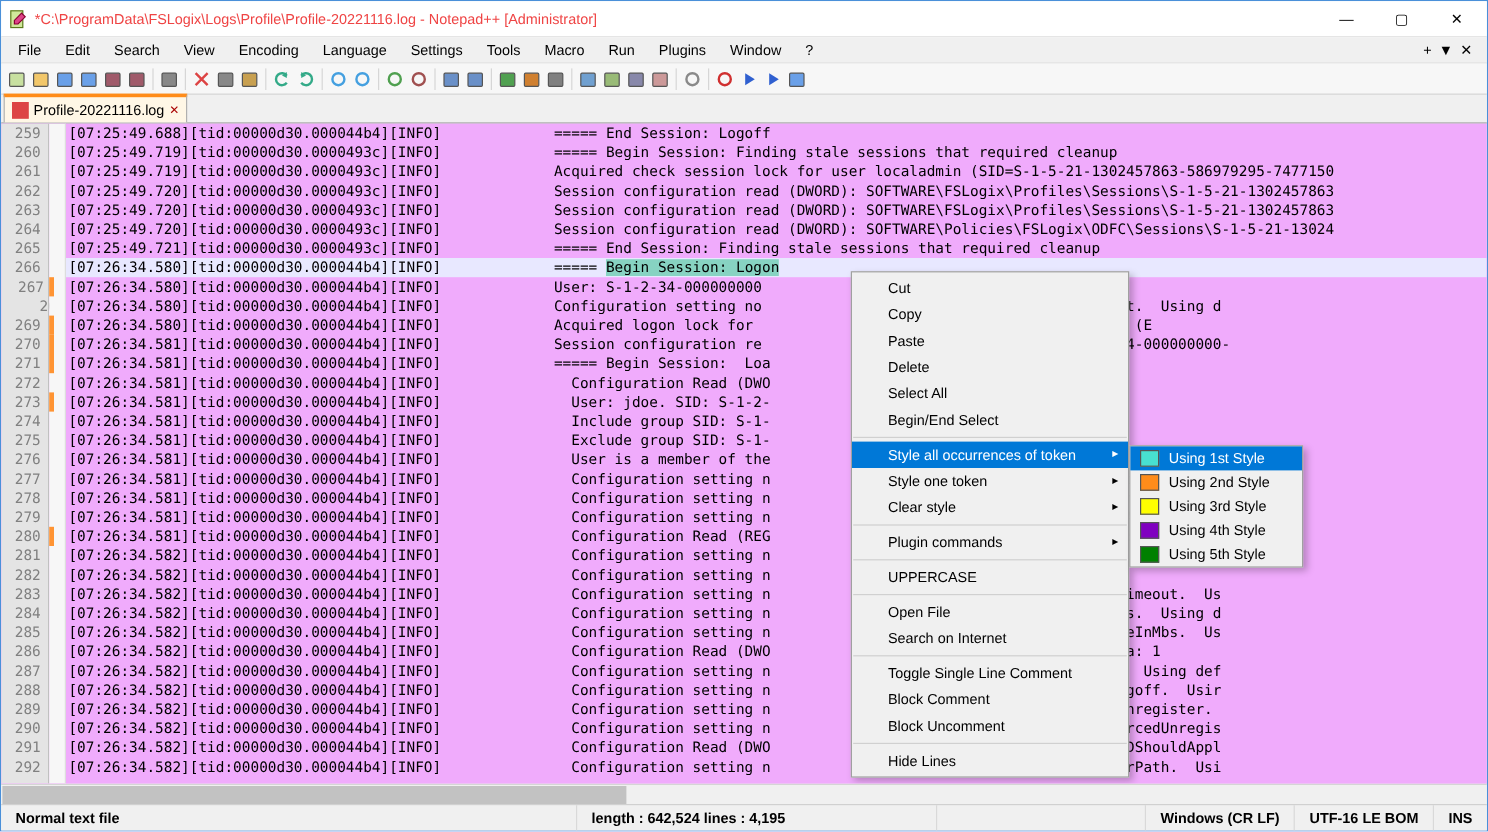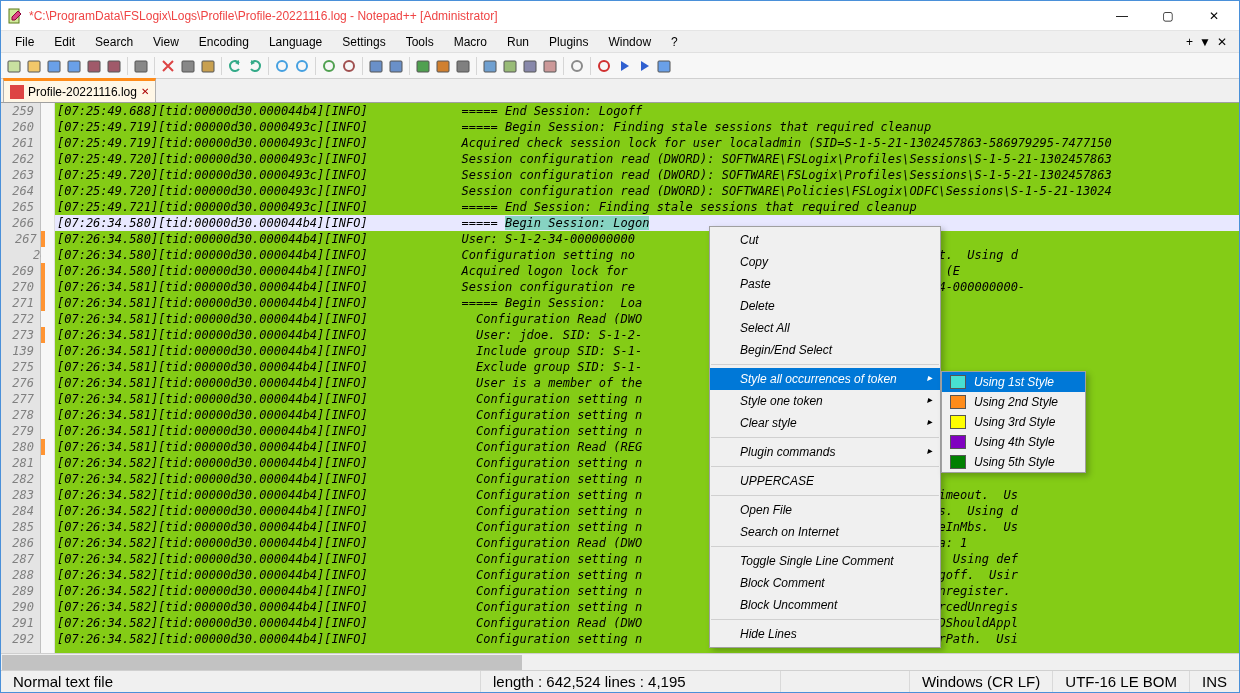--- a/index.html
+++ b/index.html
@@ -17,32 +17,32 @@
 
   .toolbar { display: flex; align-items: center; height: 26px; padding: 2px 4px; gap: 2px; background: #f7f7f7; border-bottom: 1px solid #d0d0d0; }
   .tb-btn { width: 18px; height: 18px; display: inline-flex; align-items: center; justify-content: center; }
   .tb-sep { width: 1px; height: 18px; background: #d6d6d6; margin: 0 2px; }
 
   .tab-bar { height: 24px; display: flex; align-items: flex-end; background: #f0f0f0; padding: 0 2px; border-bottom: 1px solid #a0a0a0; }
   .tab { display: flex; align-items: center; gap: 4px; background: #fff7e6; border: 1px solid #b0b0b0; border-bottom: none; border-top: 3px solid #ff8c1a; padding: 2px 6px 2px 6px; font-size: 12px; height: 24px; }
   .tab .tab-icon { width: 14px; height: 14px; background: #d44; display: inline-block; }
   .tab .close-x { font-size: 10px; color: #a00; cursor: default; }
 
-  .editor { flex: 1; display: flex; overflow: hidden; background: #84cc16; position: relative; font-style: italic; }
+  .editor { flex: 1; display: flex; overflow: hidden; background: #f0abfc; position: relative; }
   .gutter-ln { width: 40px; background: #e4e4e4; border-right: 1px solid #c0c0c0; font-family: Consolas, monospace; font-size: 12px; line-height: 16px; color: #808080; text-align: right; padding-right: 6px; }
   .gutter-fold { width: 14px; background: #f7f7f7; border-right: 1px solid #ddd; position: relative; }
   .code { flex: 1; font-family: Consolas, monospace; font-size: 12px; line-height: 16px; white-space: pre; overflow: hidden; position: relative; }
   .code-line { height: 16px; padding-left: 2px; overflow: hidden; }
   .hl-row { background: #e8e8ff; }
   .hl-text { background: #87d3c2; }
   .change-marker { position: absolute; left: 0; width: 4px; height: 16px; background: #ff9433; }
   .scroll-h { height: 17px; background: #f0f0f0; border-top: 1px solid #cfcfcf; display: flex; align-items: center; }
   .scroll-h .thumb { height: 15px; background: #c2c2c2; margin-left: 1px; width: 520px; }
 
-  .statusbar { display: flex; align-items: center; height: 22px; background: #f0f0f0; border-top: 1px solid #d0d0d0; font-size: 15px; }
+  .statusbar { display: flex; align-items: center; height: 22px; background: #f0f0f0; border-top: 1px solid #d0d0d0; font-size: 12px; font-weight: bold; }
   .statusbar .cell { padding: 0 12px; border-right: 1px solid #d9d9d9; height: 100%; display: flex; align-items: center; }
   .statusbar .fill { flex: 1; }
 
   
   .ctx-menu { position: absolute; background: #f0f0f0; border: 1px solid #a0a0a0; box-shadow: 3px 3px 6px rgba(0,0,0,.25); font-size: 12px; padding: 2px 0; z-index: 50; }
   .ctx-menu .mi { padding: 4px 30px 4px 30px; white-space: nowrap; position: relative; cursor: default; }
   .ctx-menu .mi:hover, .ctx-menu .mi.hi { background: #0078d7; color: #fff; }
   .ctx-menu .sep { height: 1px; background: #d0d0d0; margin: 3px 1px; }
   .ctx-menu .arrow::after { content: "▸"; position: absolute; right: 8px; font-size: 10px; }
   .sub-menu { position: absolute; background: #f0f0f0; border: 1px solid #a0a0a0; box-shadow: 3px 3px 6px rgba(0,0,0,.25); font-size: 12px; padding: 0 0; z-index: 60; }
@@ -275,21 +275,21 @@
         <div style="height: 16px;">264</div>
         <div style="height: 16px;">265</div>
         <div style="height: 16px;">266</div>
         <div style="height: 16px; margin-left: 14px;">267</div>
         <div style="height: 16px; margin-left: 32px;">268</div>
         <div style="height: 16px;">269</div>
         <div style="height: 16px;">270</div>
         <div style="height: 16px;">271</div>
         <div style="height: 16px;">272</div>
         <div style="height: 16px;">273</div>
-        <div style="height: 16px;">139</div>
+        <div style="height: 16px;">274</div>
         <div style="height: 16px;">275</div>
         <div style="height: 16px;">276</div>
         <div style="height: 16px;">277</div>
         <div style="height: 16px;">278</div>
         <div style="height: 16px;">279</div>
         <div style="height: 16px;">280</div>
         <div style="height: 16px;">281</div>
         <div style="height: 16px;">282</div>
         <div style="height: 16px;">283</div>
         <div style="height: 16px;">284</div>

